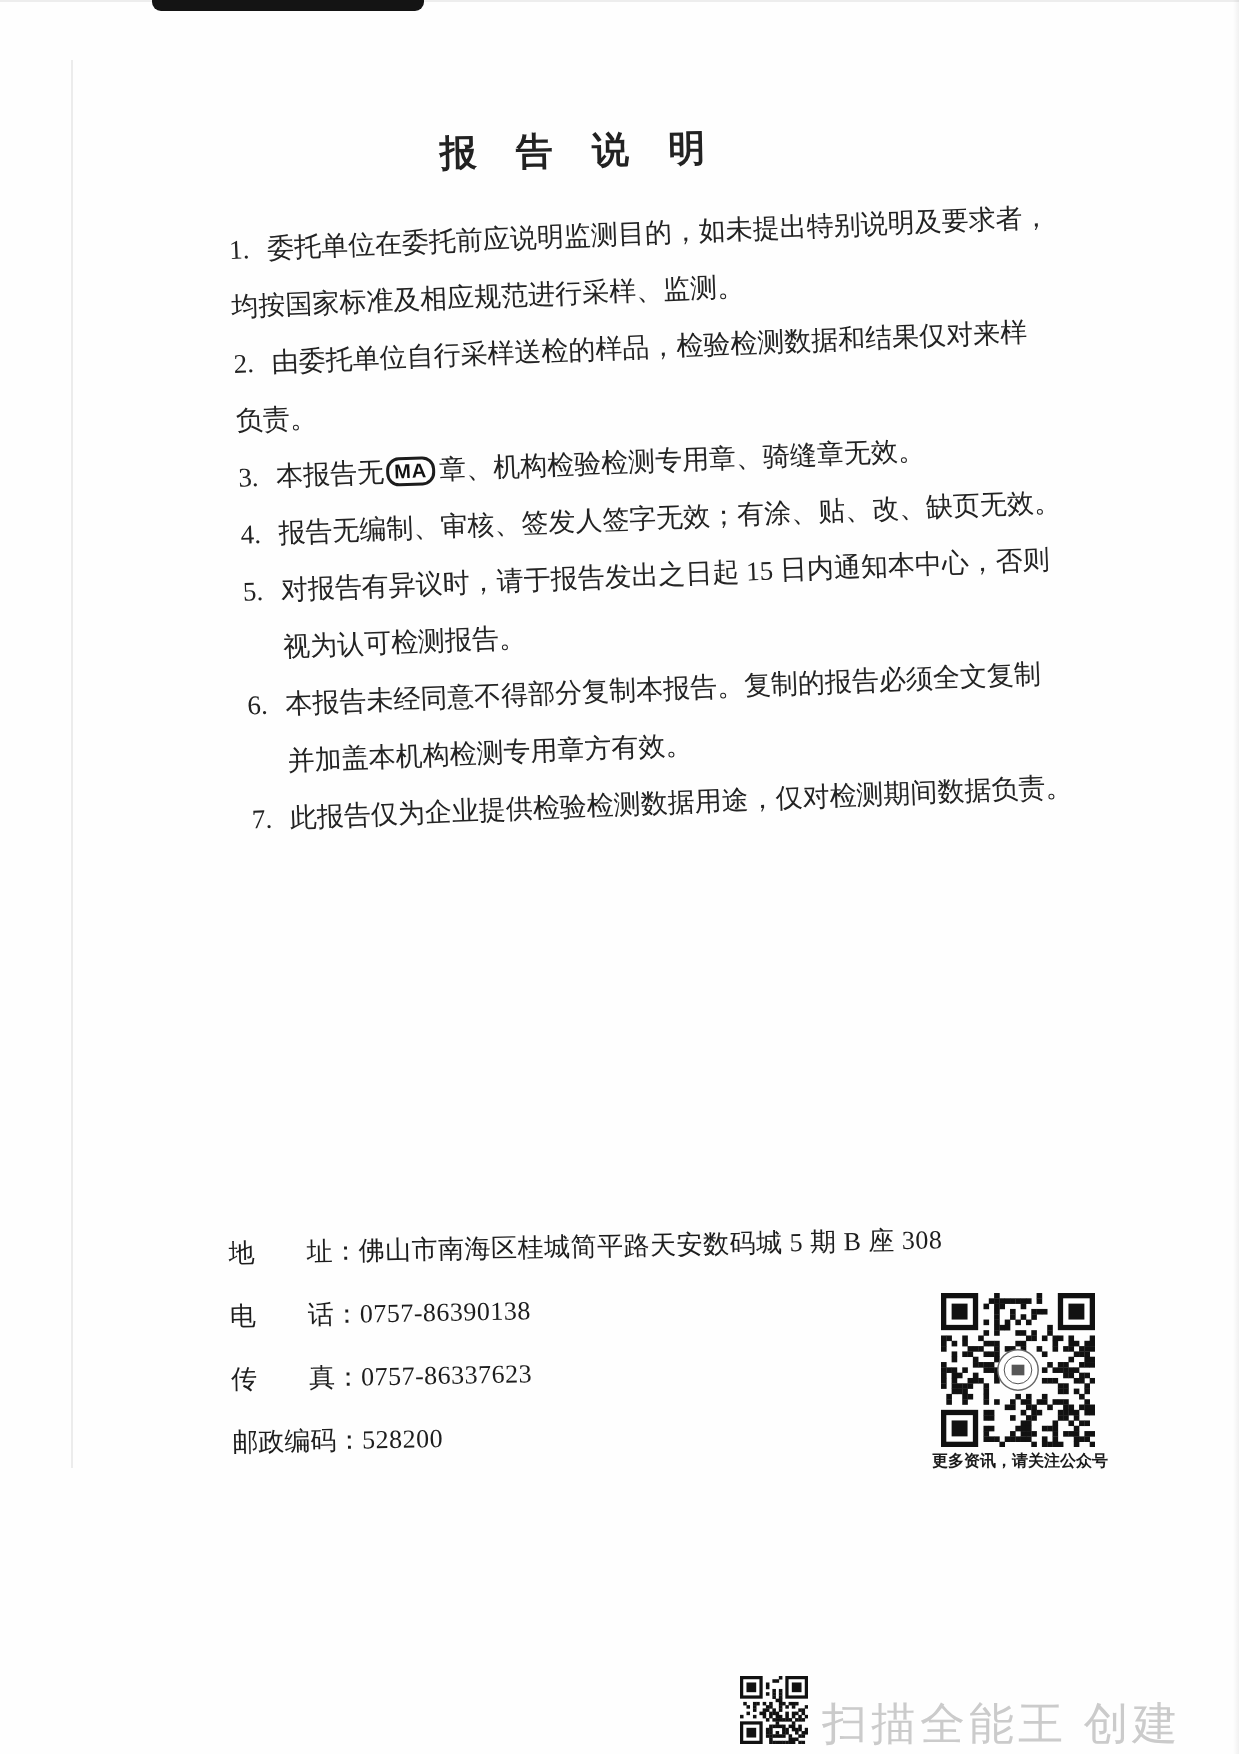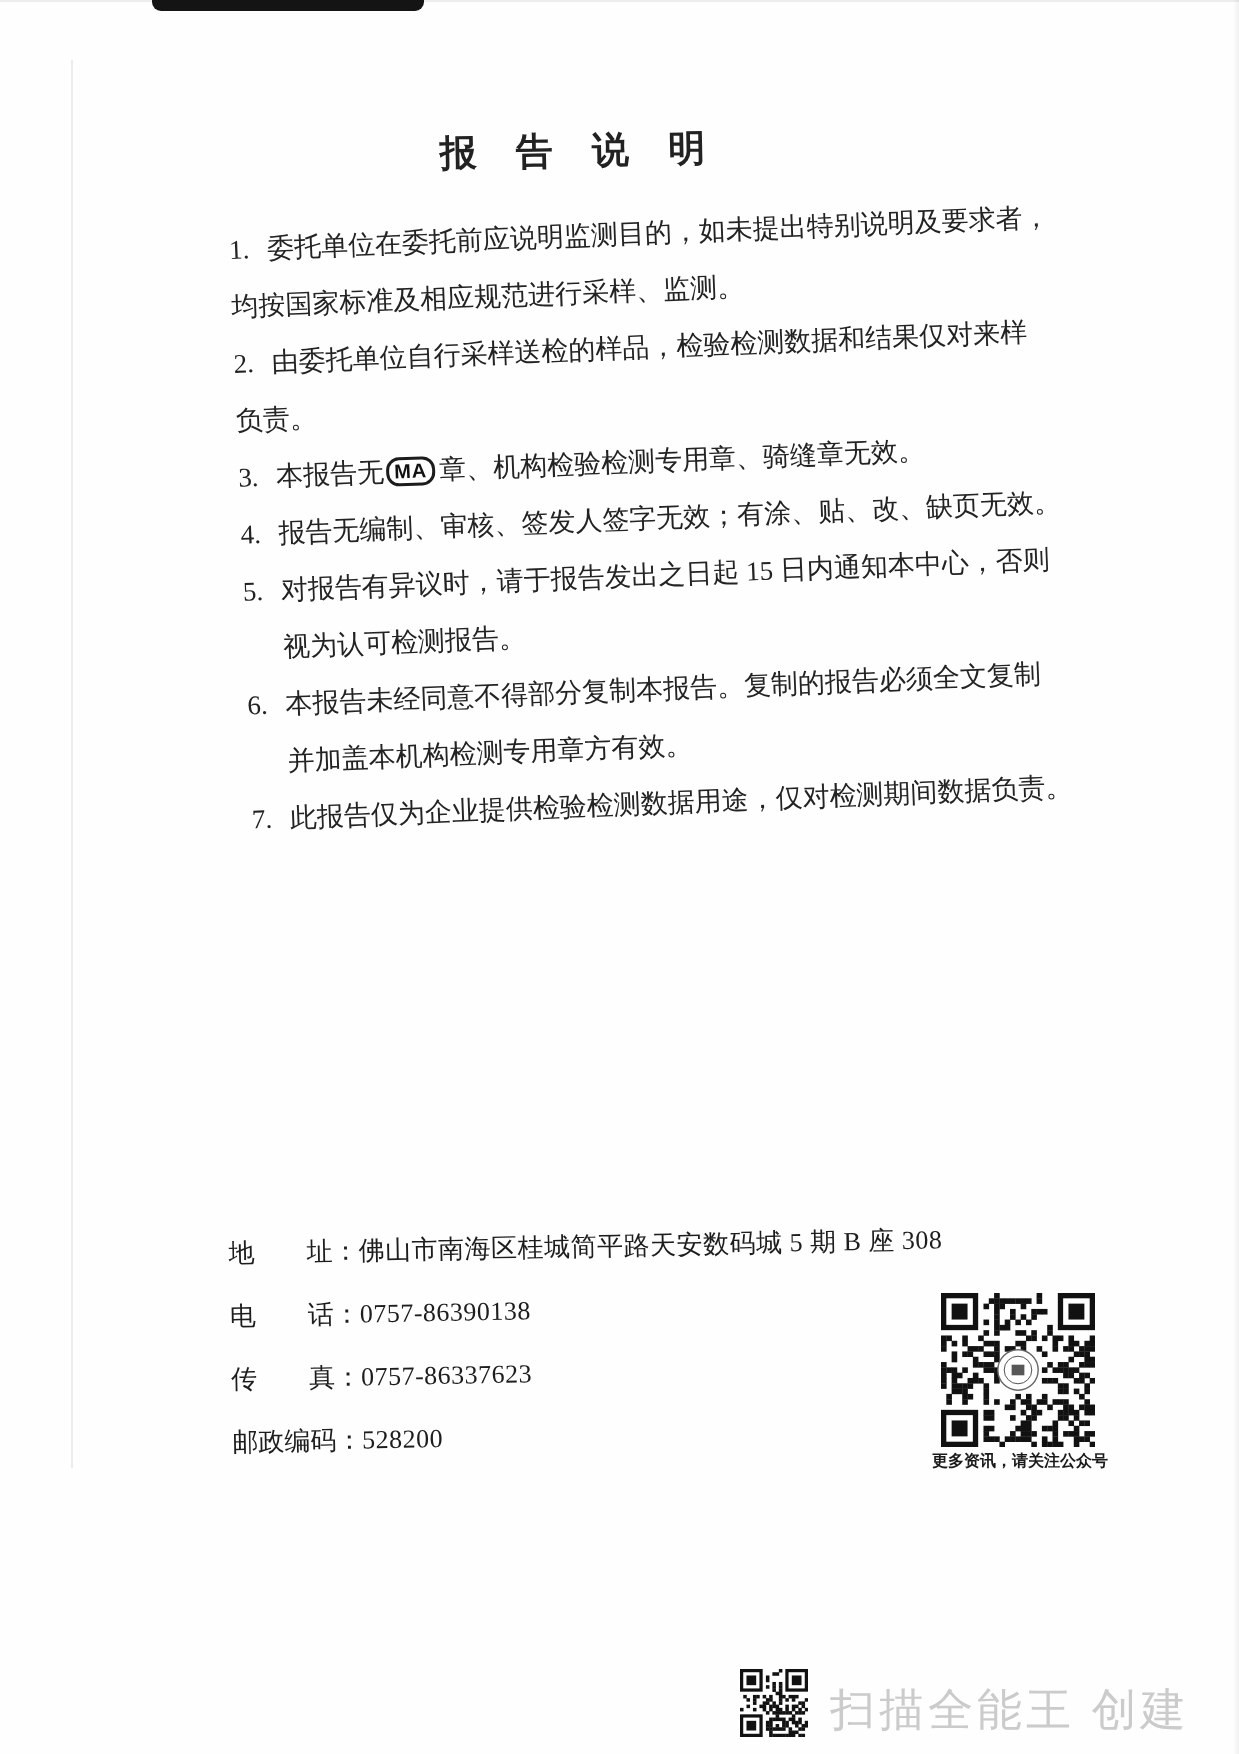--- a/index.html
+++ b/index.html
@@ -46,21 +46,21 @@
   .contact .lbl{display:inline-block;}
   .contact .val{letter-spacing:0.5px;}
 
   .qr-block{position:absolute;left:928px;top:1293px;width:180px;text-align:right;}
   .qr-main{width:154px;height:154px;margin:0 auto;display:block;}
   .qr-caption{
     margin-top:4px;font-family:"Liberation Sans","DejaVu Sans",sans-serif;
     font-weight:bold;font-size:16px;color:#1a1a1a;white-space:nowrap;
   }
 
-  .watermark{position:absolute;left:740px;top:1658px;height:96px;display:flex;align-items:center;gap:8px;}
+  .watermark{position:absolute;left:740px;top:1658px;height:96px;display:flex;align-items:flex-end;}
   .wm-qr{width:68px;height:78px;overflow:hidden;margin-top:4px;}
   .wm-text{
     margin-left:14px;margin-top:8px;
     font-family:"Liberation Sans","DejaVu Sans",sans-serif;
     font-size:45px;color:#cbcbcb;letter-spacing:4px;white-space:nowrap;
   }
 </style>
 </head>
 <body>
 

